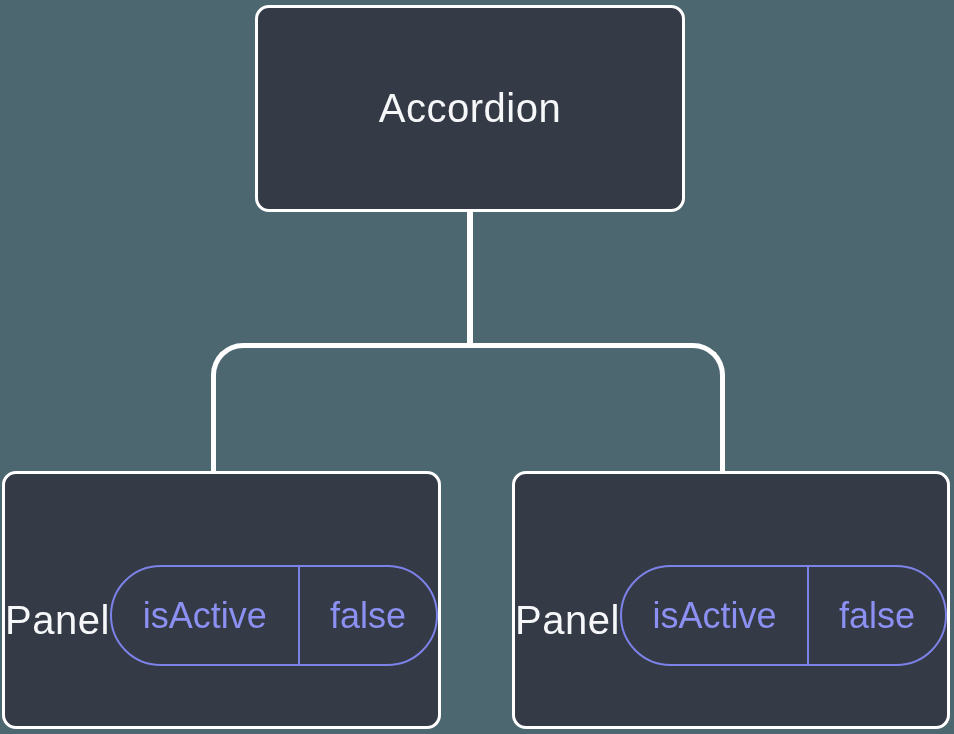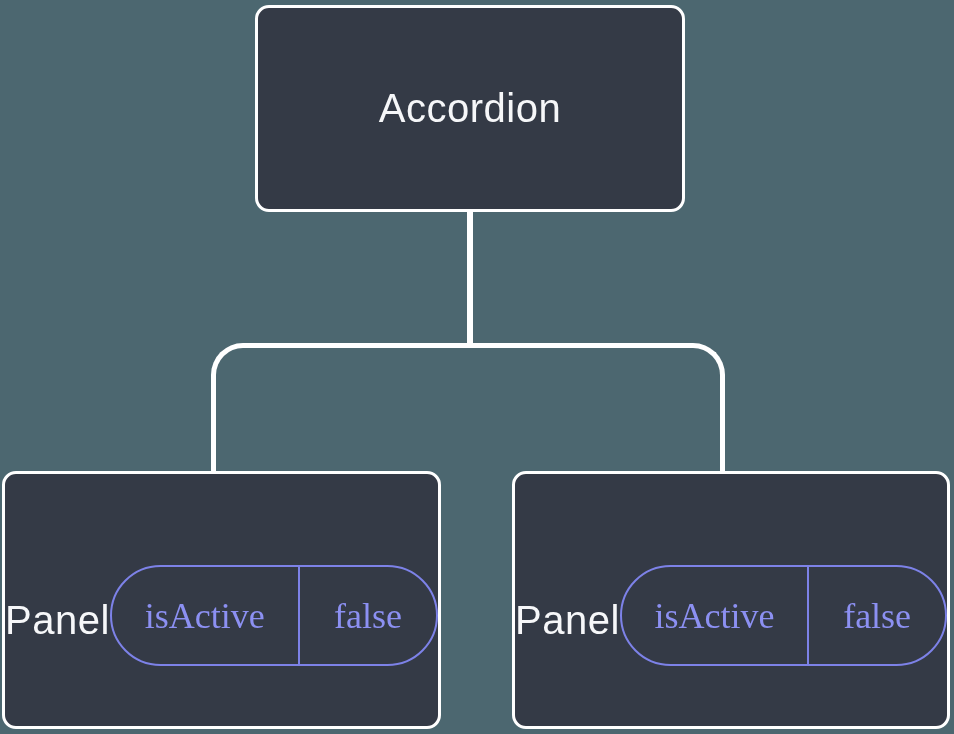--- a/index.html
+++ b/index.html
@@ -74,21 +74,20 @@
 
   
   .state-pill {
     margin-top: 31px;
     width: 370px; height: 101px;
     border: 2px solid var(--state-border);
     border-radius: 60px;
     display: flex;
     align-items: stretch;
     overflow: hidden;
-    font-family: Liberation Serif, serif;
   }
   .state-cell {
     display: flex; align-items: center; justify-content: center;
     font-size: 36px;
     font-weight: 400;
     color: var(--state-text);
   }
   .state-key {
     flex: 0 0 58%;
     border-right: 2px solid var(--state-border);

